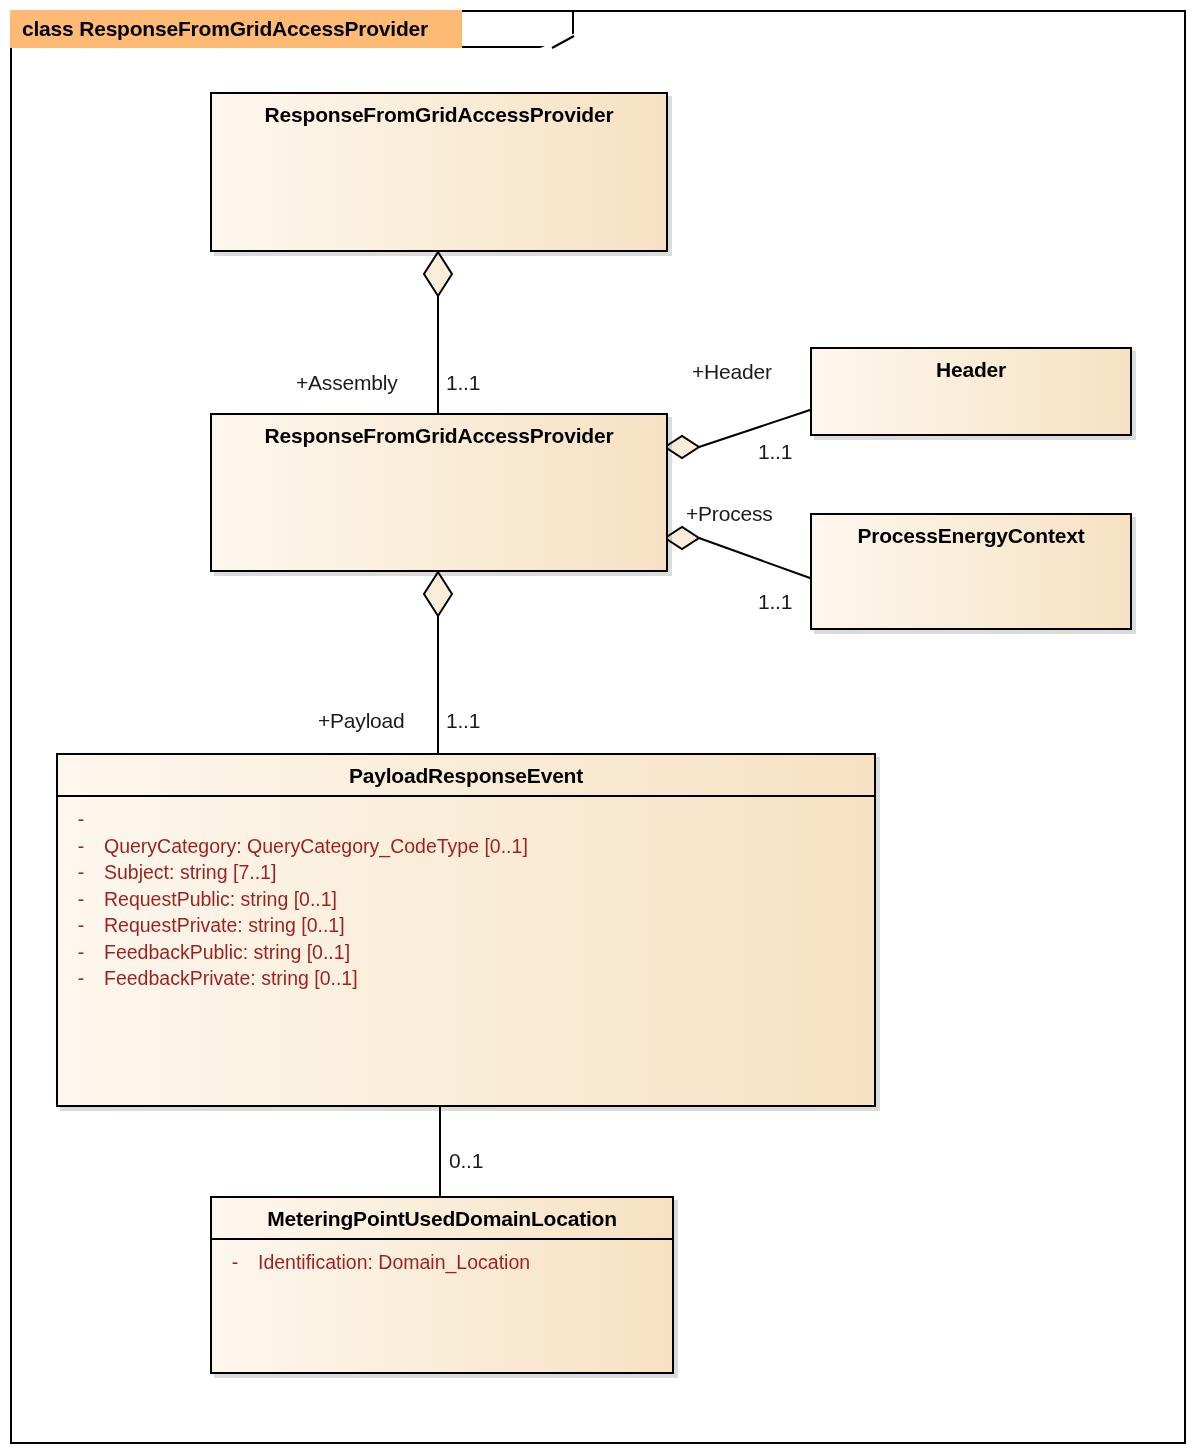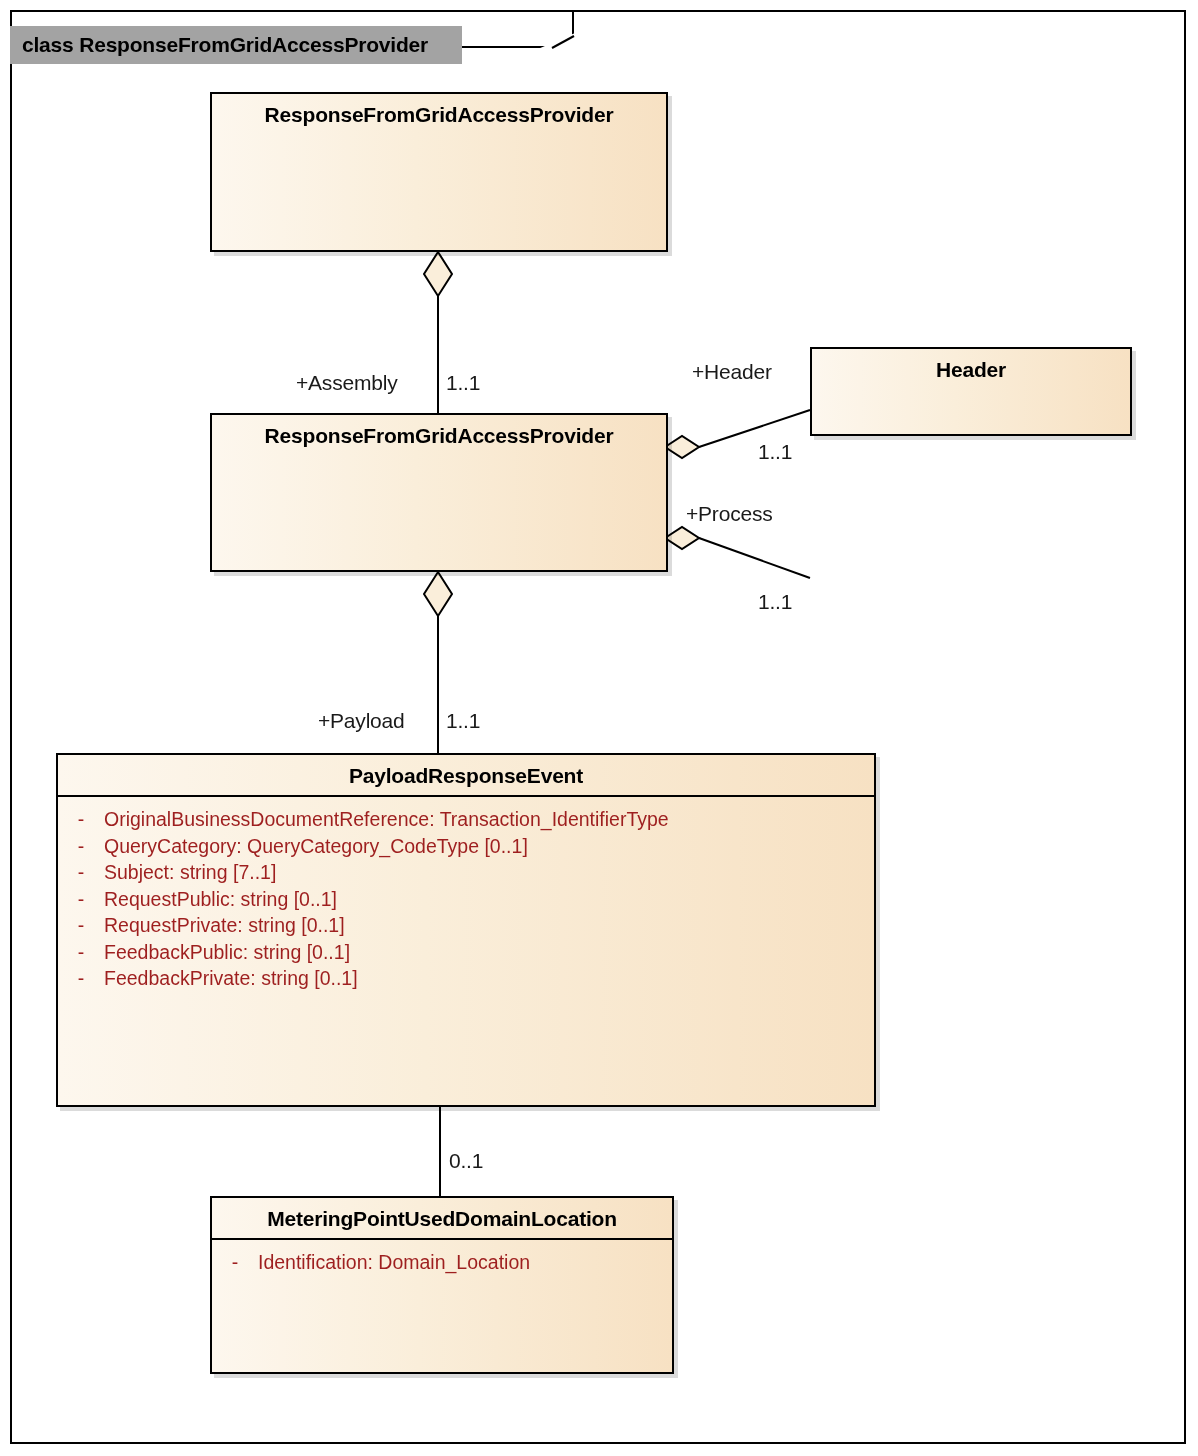--- a/index.html
+++ b/index.html
@@ -27,24 +27,24 @@
     left: 10px;
     top: 10px;
     width: 1176px;
     height: 1434px;
     border: 2px solid #000000;
     box-sizing: border-box;
   }
   .frame-tab {
     position: absolute;
     left: 10px;
-    top: 26px;
+    top: 10px;
     height: 38px;
     box-sizing: border-box;
-    background: #a3a3a3;
+    background: #fdba74;
     border-right: 0;
     display: flex;
     align-items: center;
     padding: 0 0 0 12px;
   }
   .frame-tab-inner {
     position: relative;
     height: 38px;
     display: flex;
     align-items: center;
@@ -187,28 +187,30 @@
   </div>
 
   <div class="uml-class" style="left:210px; top:413px; width:458px; height:159px;">
     <div class="uml-title">ResponseFromGridAccessProvider</div>
   </div>
 
   <div class="uml-class" style="left:810px; top:347px; width:322px; height:89px;">
     <div class="uml-title">Header</div>
   </div>
 
+  <div class="uml-class" style="left:810px; top:513px; width:322px; height:117px;">
+    <div class="uml-title">ProcessEnergyContext</div>
+  </div>
 
   <div class="uml-class" style="left:56px; top:753px; width:820px; height:354px;">
     <div class="uml-title">PayloadResponseEvent</div>
     <div class="uml-divider"></div>
     <div class="uml-attrs">
       <div class="attr-row">
         <span class="attr-vis">-</span>
-        <span class="attr-text">OriginalBusinessDocumentReference: Transaction_IdentifierType</span>
       </div>
       <div class="attr-row">
         <span class="attr-vis">-</span>
         <span class="attr-text">QueryCategory: QueryCategory_CodeType [0..1]</span>
       </div>
       <div class="attr-row">
         <span class="attr-vis">-</span>
         <span class="attr-text">Subject: string [7..1]</span>
       </div>
       <div class="attr-row">

